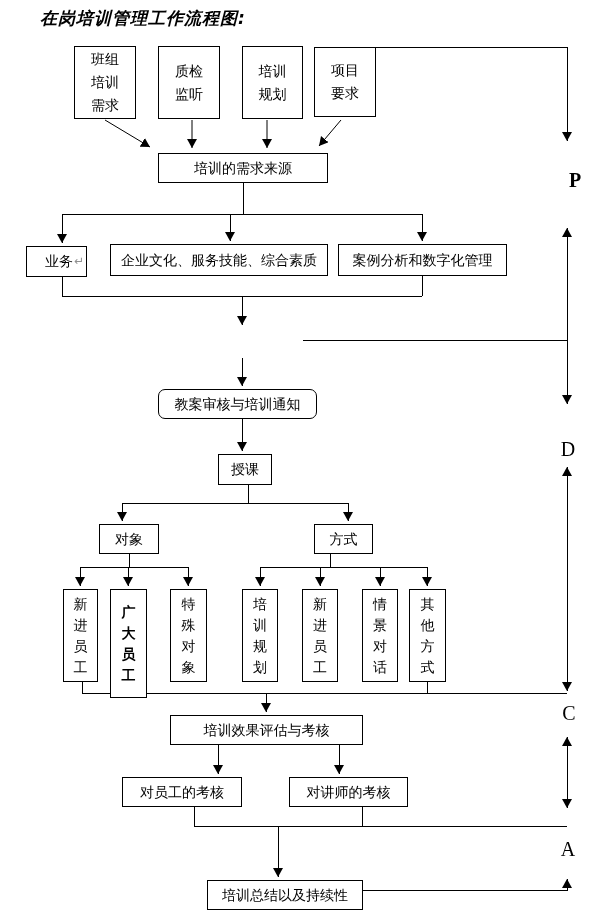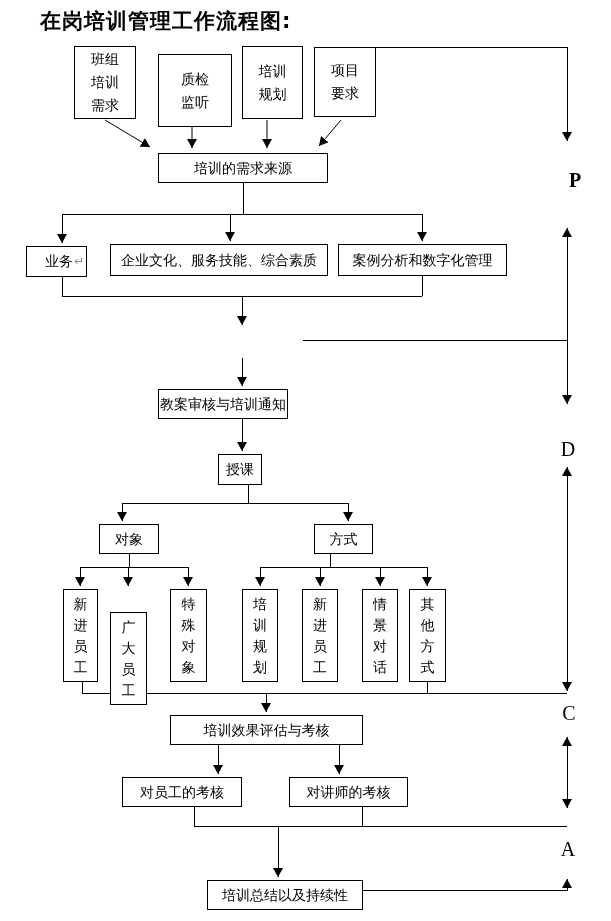--- a/index.html
+++ b/index.html
@@ -1,18 +1,18 @@
 <!DOCTYPE html>
 <html><head>
 <meta charset="utf-8">
 <style>
   html,body{margin:0;padding:0;background:#fff;}
   .page{position:relative;width:611px;height:921px;background:#fff;overflow:hidden;
         font-family:"DejaVu Sans","Liberation Sans",sans-serif;color:#000;}
-  .title{position:absolute;left:40px;top:7px;font-size:21px;font-weight:bold;letter-spacing:1px;white-space:nowrap;}
+  .title{position:absolute;left:40px;top:7px;font-size:17px;font-weight:bold;letter-spacing:1px;white-space:nowrap;font-style:italic;}
   .lines{position:absolute;left:0;top:0;}
   .box{position:absolute;border:1px solid #000;background:#fff;box-sizing:border-box;
        display:flex;align-items:center;justify-content:center;text-align:center;
        font-size:14px;line-height:17px;white-space:nowrap;}
   .box .w2{width:28px;word-break:break-all;white-space:normal;line-height:23px;}
   .box .w1{width:14px;word-break:break-all;white-space:normal;line-height:21px;}
   .retmark{color:#909090;font-size:12px;margin-left:1px;}
   .letter{position:absolute;transform:translateX(-50%);font-family:"Liberation Serif","DejaVu Serif",serif;
           font-size:20px;line-height:20px;}
   .letter.bold{font-weight:bold;}
@@ -98,21 +98,21 @@
       <path d="M567,228 L567,404" marker-start="url(#ahr)" marker-end="url(#ah)"></path>
       <path d="M303,340 L567,340"></path>
       <path d="M567,467 L567,691" marker-start="url(#ahr)" marker-end="url(#ah)"></path>
       <path d="M567,737 L567,808" marker-start="url(#ahr)" marker-end="url(#ah)"></path>
     </g>
   </svg>
 
   <div class="box" style="left:74px;top:46px;width:62px;height:73px;">
     <span class="w2">班组培训需求</span>
   </div>
-  <div class="box" style="left:158px;top:46px;width:74px;height:73px;margin-top:8px;">
+  <div class="box" style="left:158px;top:46px;width:62px;height:73px;">
     <span class="w2">质检监听</span>
   </div>
   <div class="box" style="left:242px;top:46px;width:61px;height:73px;">
     <span class="w2">培训规划</span>
   </div>
   <div class="box" style="left:314px;top:47px;width:62px;height:70px;">
     <span class="w2">项目要求</span>
   </div>
 
   <div class="box" style="left:158px;top:153px;width:170px;height:30px;">
@@ -123,38 +123,38 @@
     <span>业务</span>
       <span class="retmark">↵</span>
   </div>
   <div class="box" style="left:110px;top:244px;width:218px;height:32px;">
     <span>企业文化、服务技能、综合素质</span>
   </div>
   <div class="box" style="left:338px;top:244px;width:169px;height:32px;">
     <span>案例分析和数字化管理</span>
   </div>
 
-  <div class="box" style="left:158px;top:389px;width:130px;height:30px;">
+  <div class="box" style="left:158px;top:389px;width:159px;height:30px;border-radius:7px;">
     <span>教案审核与培训通知</span>
   </div>
-  <div class="box" style="left:218px;top:454px;width:44px;height:31px;">
+  <div class="box" style="left:218px;top:454px;width:54px;height:31px;">
     <span>授课</span>
   </div>
 
   <div class="box" style="left:99px;top:524px;width:60px;height:30px;">
     <span>对象</span>
   </div>
   <div class="box" style="left:314px;top:524px;width:59px;height:30px;">
     <span>方式</span>
   </div>
 
   <div class="box" style="left:63px;top:589px;width:35px;height:93px;text-align:right;">
     <span class="w1">新进员工</span>
   </div>
-  <div class="box" style="left:110px;top:612px;width:37px;height:93px;">
+  <div class="box" style="left:110px;top:589px;width:37px;height:109px;font-weight:bold;">
     <span class="w1">广大员工</span>
   </div>
   <div class="box" style="left:170px;top:589px;width:37px;height:93px;">
     <span class="w1">特殊对象</span>
   </div>
   <div class="box" style="left:242px;top:589px;width:36px;height:93px;">
     <span class="w1">培训规划</span>
   </div>
   <div class="box" style="left:302px;top:589px;width:36px;height:93px;">
     <span class="w1">新进员工</span>

